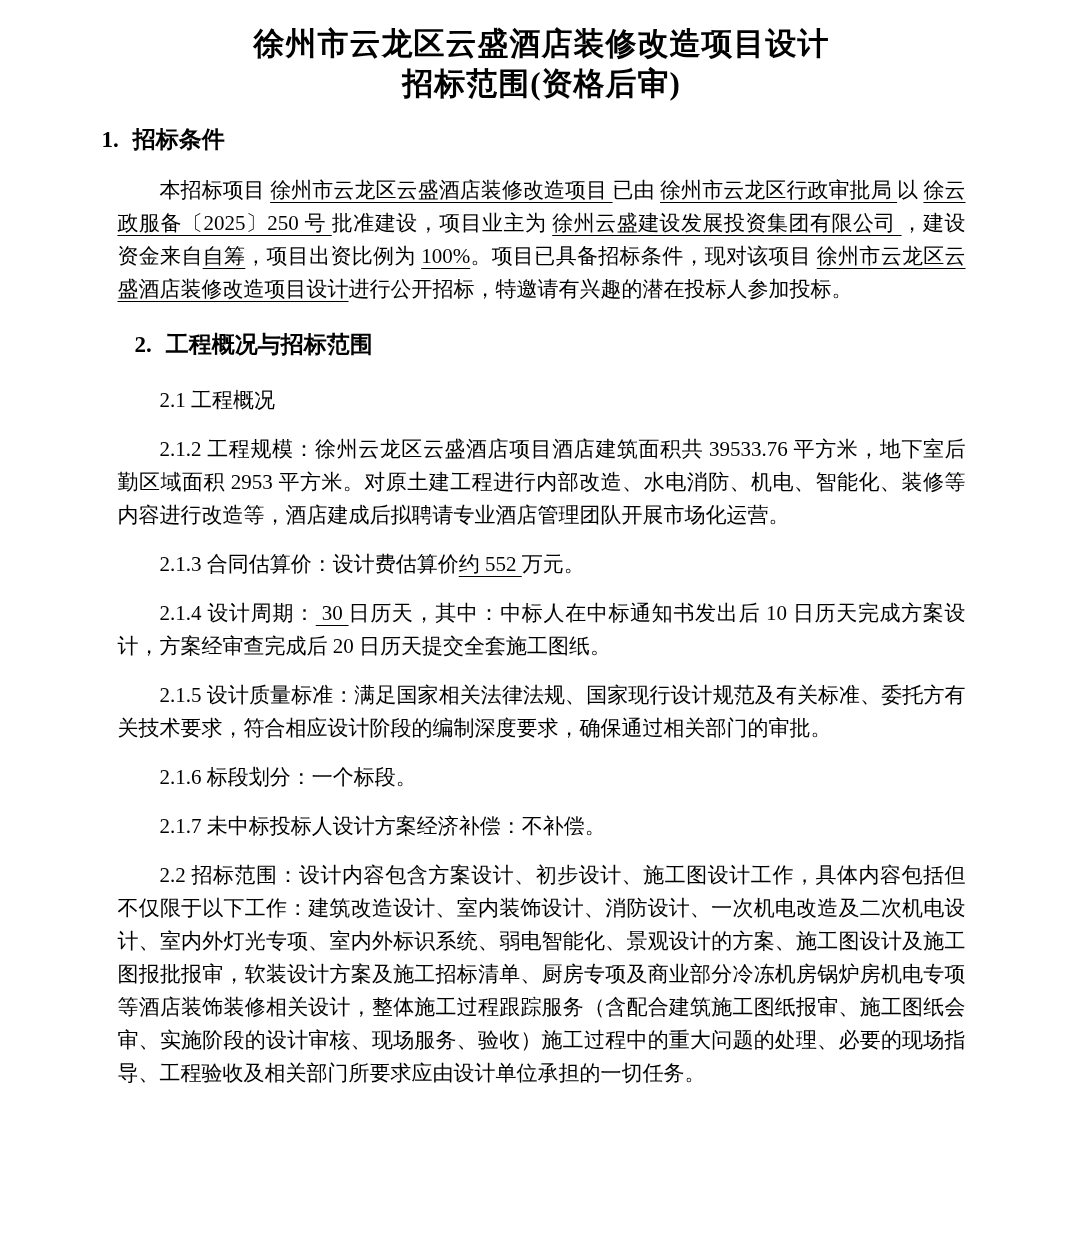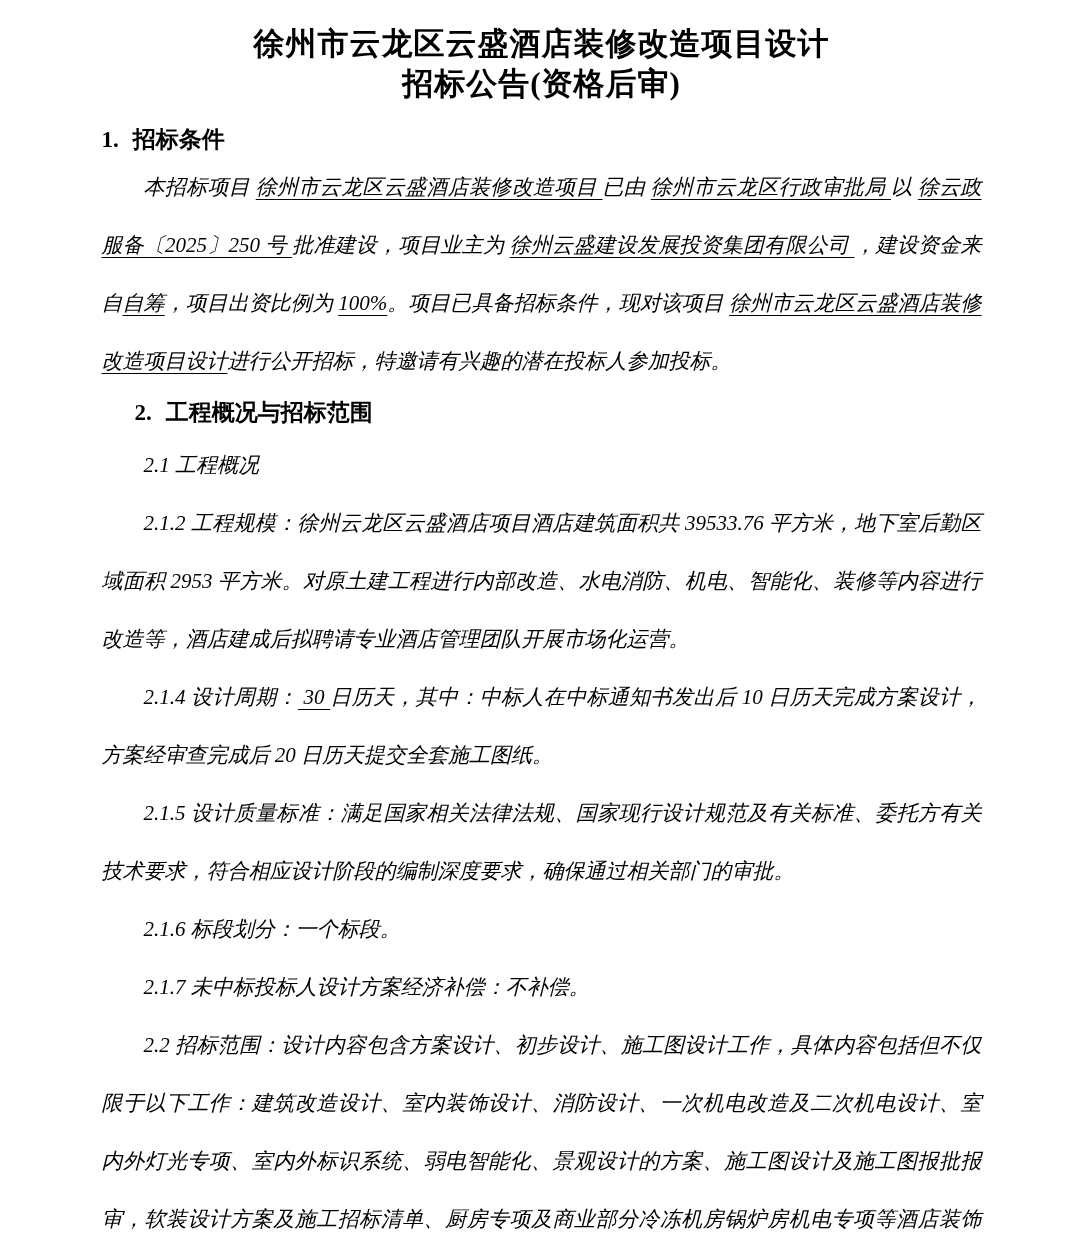--- a/index.html
+++ b/index.html
@@ -36,53 +36,53 @@
     line-height: 46px;
     margin-top: 0;
     margin-left: 33px;
   }
   .sec-heading .hnum {
     display: inline-block;
     margin-right: 14px;
     font-family: "Liberation Serif", "DejaVu Serif", serif;
   }
   p.body-para {
-    margin: 0;
+    margin: 16px;
     font-size: 21px;
-    line-height: 58px;
+    line-height: 33px;
     text-align: justify;
     text-justify: inter-character;
     text-indent: 2em;
-    font-style: italic;
   }
   .u {
     text-decoration: underline;
     text-decoration-thickness: 1px;
     text-underline-offset: 5px;
   }
 </style>
 </head>
 <body>
 
 <div class="page">
 
   <div class="doc-title">徐州市云龙区云盛酒店装修改造项目设计</div>
-  <div class="doc-title">招标公告(资格后审)</div>
+  <div class="doc-title">招标范围(资格后审)</div>
 
   <div class="sec-heading h1">
     <span class="hnum">1.</span><span>招标条件</span>
   </div>
 
   <p class="body-para"><span>本招标项目 </span><span class="u">徐州市云龙区云盛酒店装修改造项目 </span><span> 已由 </span><span class="u">徐州市云龙区行政审批局 </span><span> 以 </span><span class="u">徐云政服备〔2025〕250 号 </span><span>批准建设，项目业主为 </span><span class="u">徐州云盛建设发展投资集团有限公司 </span><span>，建设资金来自</span><span class="u">自筹</span><span>，项目出资比例为 </span><span class="u">100%</span><span>。项目已具备招标条件，现对该项目 </span><span class="u">徐州市云龙区云盛酒店装修改造项目设计</span><span>进行公开招标，特邀请有兴趣的潜在投标人参加投标。</span></p>
 
   <div class="sec-heading h2">
     <span class="hnum">2.</span><span>工程概况与招标范围</span>
   </div>
 
   <p class="body-para"><span>2.1 工程概况</span></p>
   <p class="body-para"><span>2.1.2 工程规模：徐州云龙区云盛酒店项目酒店建筑面积共 39533.76 平方米，地下室后勤区域面积 2953 平方米。对原土建工程进行内部改造、水电消防、机电、智能化、装修等内容进行改造等，酒店建成后拟聘请专业酒店管理团队开展市场化运营。</span></p>
+  <p class="body-para"><span>2.1.3 合同估算价：设计费估算价</span><span class="u">约 552 </span><span>万元。</span></p>
   <p class="body-para"><span>2.1.4 设计周期：</span><span class="u"> 30 </span><span>日历天，其中：中标人在中标通知书发出后 10 日历天完成方案设计，方案经审查完成后 20 日历天提交全套施工图纸。</span></p>
   <p class="body-para"><span>2.1.5 设计质量标准：满足国家相关法律法规、国家现行设计规范及有关标准、委托方有关技术要求，符合相应设计阶段的编制深度要求，确保通过相关部门的审批。</span></p>
   <p class="body-para"><span>2.1.6 标段划分：一个标段。</span></p>
   <p class="body-para"><span>2.1.7 未中标投标人设计方案经济补偿：不补偿。</span></p>
   <p class="body-para"><span>2.2 招标范围：设计内容包含方案设计、初步设计、施工图设计工作，具体内容包括但不仅限于以下工作：建筑改造设计、室内装饰设计、消防设计、一次机电改造及二次机电设计、室内外灯光专项、室内外标识系统、弱电智能化、景观设计的方案、施工图设计及施工图报批报审，软装设计方案及施工招标清单、厨房专项及商业部分冷冻机房锅炉房机电专项等酒店装饰装修相关设计，整体施工过程跟踪服务（含配合建筑施工图纸报审、施工图纸会审、实施阶段的设计审核、现场服务、验收）施工过程中的重大问题的处理、必要的现场指导、工程验收及相关部门所要求应由设计单位承担的一切任务。</span></p>
 
 </div>
 
 </body></html>

